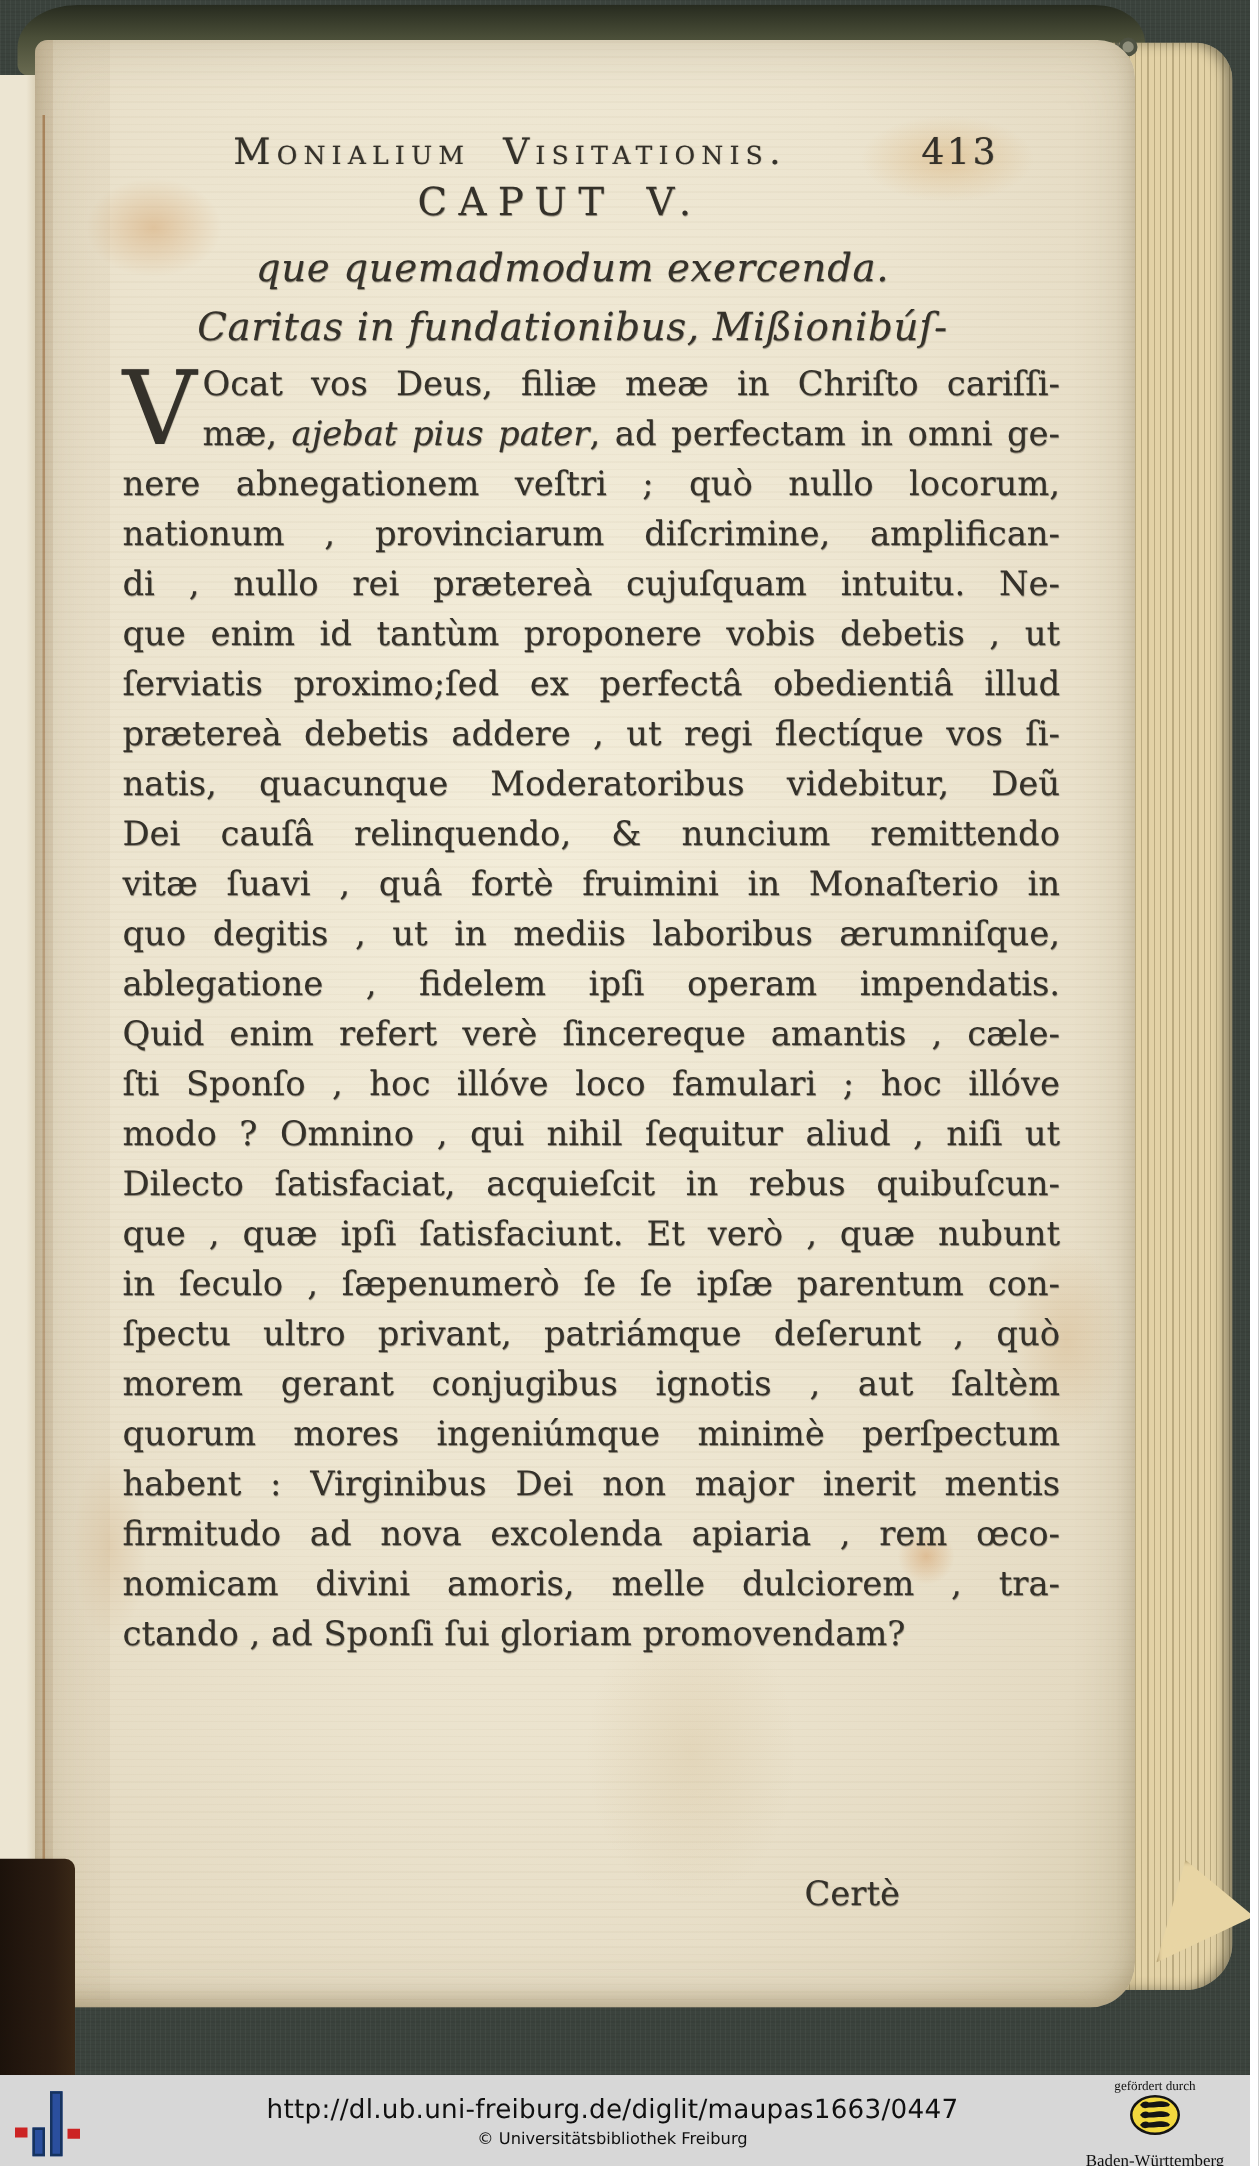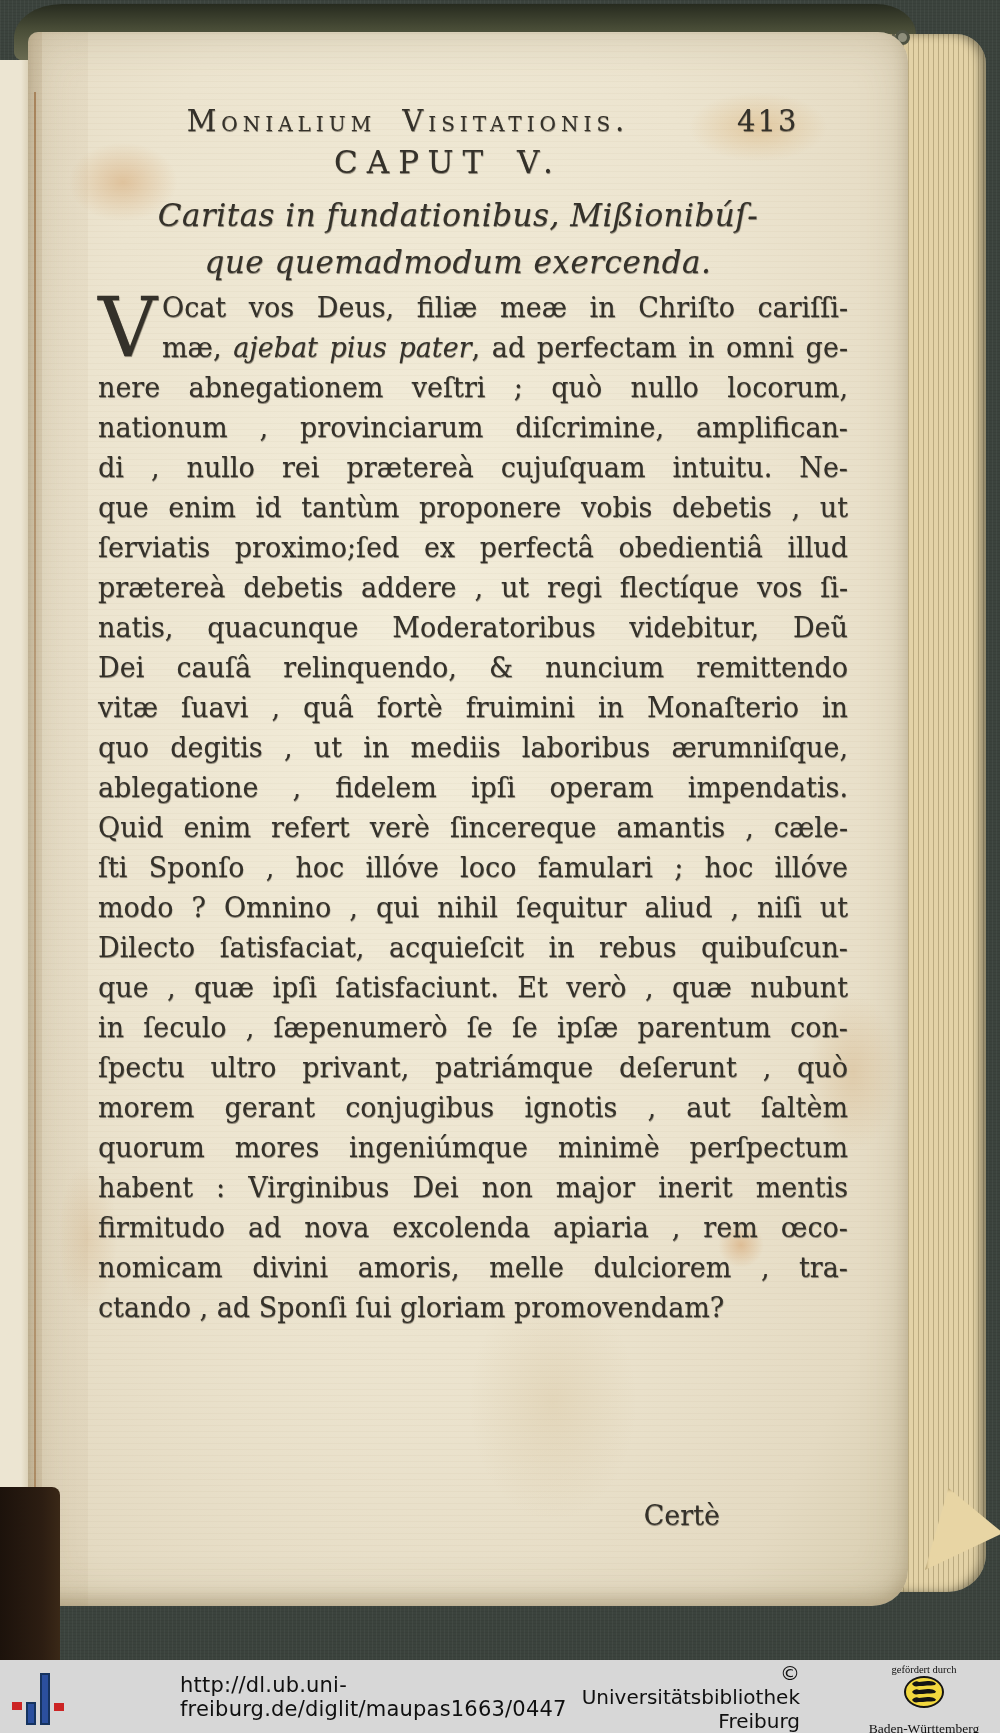--- a/index.html
+++ b/index.html
@@ -86,24 +86,24 @@
 
   
   .footer { position:absolute; left:0; top:1660px; width:1007px; height:73px;
          background:#d7d7d7; color:#101010; }
   .ub-logo { position:absolute; left:12px; top:13px; width:52px; height:52px; }
   .ub-bar-tall  { position:absolute; left:28px; top:0;   width:10px; height:52px; background:#2b4f9e; border:2px solid #16335f; }
   .ub-bar-short { position:absolute; left:14px; top:29px; width:10px; height:23px; background:#2b4f9e; border:2px solid #16335f; }
   .ub-red-left  { position:absolute; left:0;   top:29px; width:10px; height:8px;  background:#cc2424; }
   .ub-red-right { position:absolute; left:42px; top:30px; width:10px; height:8px; background:#cc2424; }
   .f-center { position:absolute; left:180px; width:620px; top:0; height:73px;
-         display:flex; align-items:center; justify-content:center;
+         display:flex; flex-direction:column; align-items:center; justify-content:center;
          gap:5px; font-family:"DejaVu Sans", sans-serif; }
   .f-url  { font-size:21px; letter-spacing:.2px; }
-  .f-copy { font-size:20px;text-align:right; }
+  .f-copy { font-size:13px;text-align:right; }
   .f-right { position:absolute; right:8px; top:2px; width:150px; text-align:center;
          font-family:"Liberation Serif", serif; line-height:1.05; }
   .f-funding { font-size:10.5px; margin-top:2px; }
   .coat { width:40px; height:32px; margin:1px auto 0 auto; background:#f2d83e;
          border:2px solid #141414; border-radius:50%; display:flex;
          align-items:center; justify-content:center; }
   .coat svg { display:block; }
   .f-region { font-size:13.5px; margin-top:14px; }
 </style>
 </head>
@@ -128,22 +128,22 @@
     <div class="stain s6"></div>
 
     <div class="header ink">
       <span>Monialium Visitationis.</span>
       <span class="page-number">413</span>
     </div>
 
     <div class="caput ink">CAPUT V.</div>
 
     <div class="subtitle ink">
+      <div>que quemadmodum exercenda.</div>
       <div>Caritas in fundationibus, Mißionibúſ-</div>
-      <div>que quemadmodum exercenda.</div>
     </div>
 
     <div class="body-block ink">
       <span class="drop-cap">V</span>
       <div class="line">Ocat vos Deus, filiæ meæ in Chriſto cariſſi-</div>
       <div class="line"><span>mæ, </span><span class="it">ajebat pius pater</span><span>, ad perfectam in omni ge-</span></div>
       <div class="line">nere abnegationem veſtri ; quò nullo locorum,</div>
       <div class="line">nationum , provinciarum diſcrimine, amplifican-</div>
       <div class="line">di , nullo rei prætereà cujuſquam intuitu. Ne-</div>
       <div class="line">que enim id tantùm proponere vobis debetis , ut</div>

